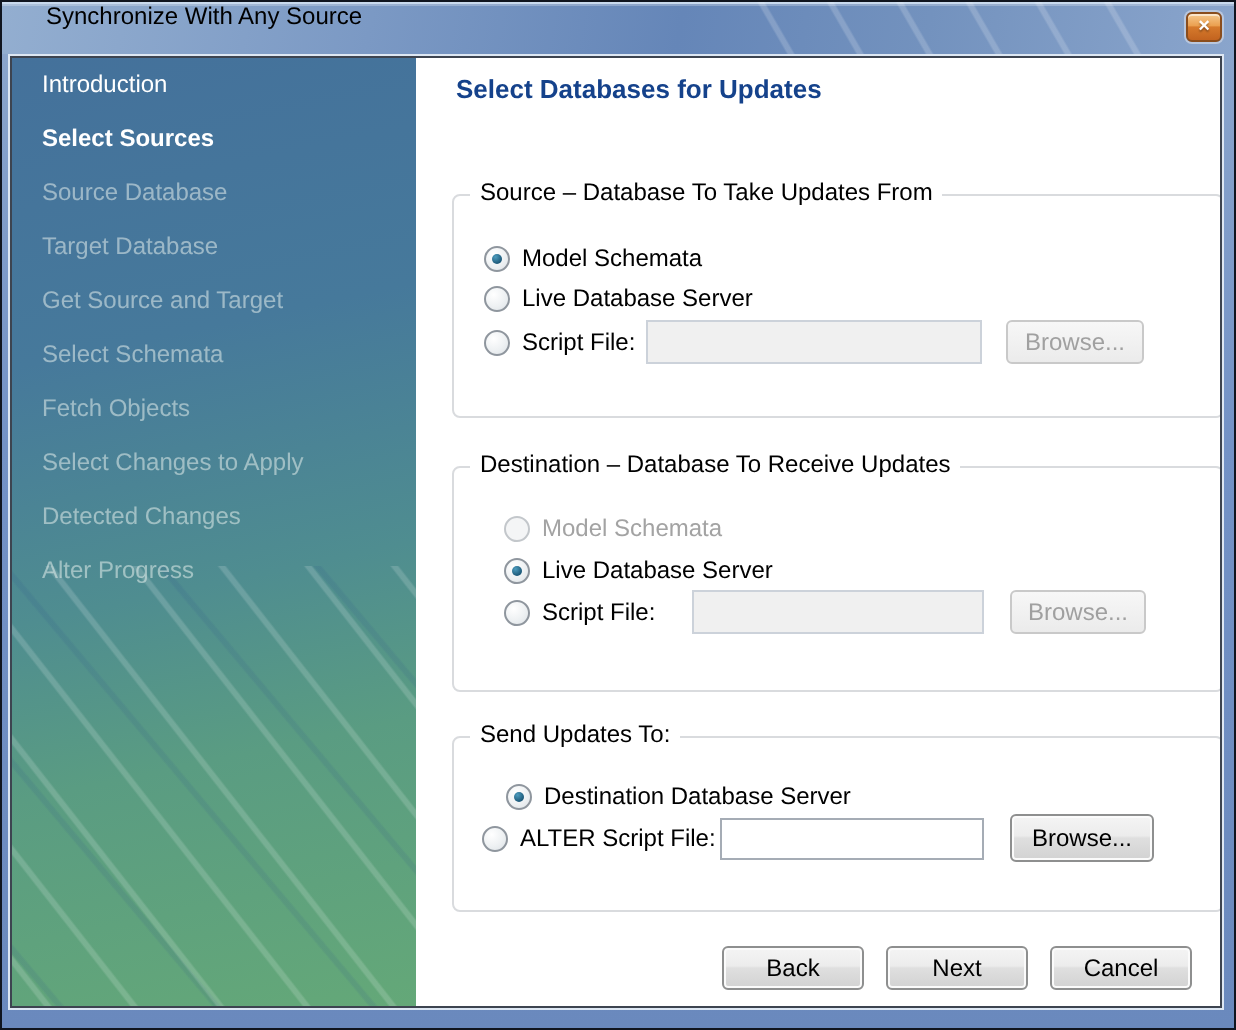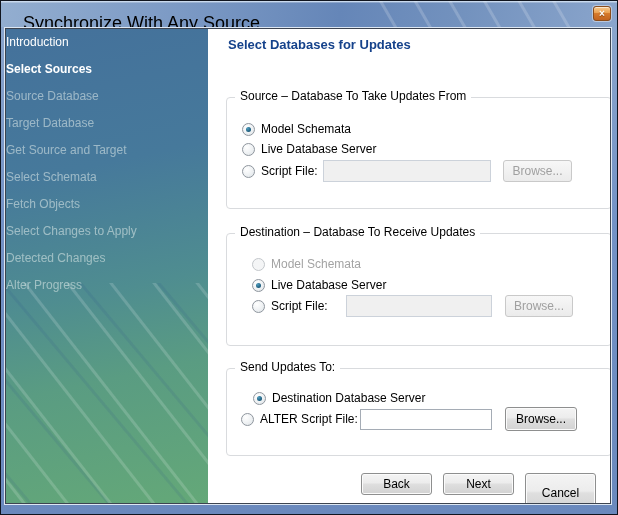--- a/index.html
+++ b/index.html
@@ -5,40 +5,40 @@
   html,body{margin:0;padding:0;background:#fff;}
   body{width:618px;height:515px;position:relative;font-family:"Liberation Sans","DejaVu Sans",sans-serif;font-size:12px;color:#000;-webkit-font-smoothing:antialiased;}
   .window{position:absolute;left:0;top:0;width:618px;height:515px;background:#7392c6;border:1px solid #10151f;box-sizing:border-box;overflow:hidden;}
   
   .titlebar{position:absolute;left:0;top:0;width:616px;height:26px;
     background:linear-gradient(100deg,#93aed0 0%,#7b99c4 30%,#6586b8 55%,#7392be 75%,#8aa5cc 100%);
     box-shadow:inset 0 1px 0 #c9daee, inset 0 2px 0 rgba(255,255,255,0.25);
     border-bottom:1px solid #4d6b96;}
   .titlebar::after{content:"";position:absolute;right:40px;top:0;width:200px;height:26px;
     background:repeating-linear-gradient(60deg,rgba(255,255,255,0) 0 14px,rgba(255,255,255,0.18) 15px 17px,rgba(255,255,255,0) 18px 30px);pointer-events:none;}
-  .title-text{position:absolute;left:22px;top:12px;font-size:18px;color:#000;}
+  .title-text{position:absolute;left:22px;top:0;font-size:12px;color:#000;}
   .close-btn{position:absolute;right:6px;top:5px;width:18px;height:15px;border-radius:3px;
     background:linear-gradient(180deg,#f6c98e 0%,#eba050 45%,#d67a2c 50%,#c2631f 100%);
     border:1px solid #8a4d1c;box-shadow:0 0 0 1px #b9c7dd, inset 0 1px 0 rgba(255,255,255,0.55);
     display:flex;align-items:center;justify-content:center;cursor:pointer;box-sizing:border-box;}
   .close-btn span{color:#fff;font-size:10px;font-weight:bold;line-height:1;text-shadow:0 1px 1px rgba(0,0,0,0.35);}
   
   .frame{position:absolute;left:0;top:26px;width:616px;height:487px;
     background:linear-gradient(180deg,#8aa5cc 0%,#7392c6 40%,#6a89bd 100%);}
   .client{position:absolute;left:4px;top:1px;width:606px;height:476px;
     border:1px solid #3d4450;box-shadow:0 0 0 1px #dde7f3;background:#fff;box-sizing:border-box;overflow:hidden;}
   
   .sidebar{position:absolute;left:0;top:0;width:202px;height:474px;overflow:hidden;
     background:linear-gradient(168deg,#44719b 0%,#46799b 30%,#4f8d90 55%,#5a9c82 72%,#64a878 100%);}
   .sidebar::after{content:"";position:absolute;left:-60px;bottom:-40px;width:360px;height:260px;pointer-events:none;
     background:
       repeating-linear-gradient(52deg,rgba(255,255,255,0) 0 16px,rgba(255,255,255,0.18) 17px 19px,rgba(255,255,255,0) 20px 34px),
       repeating-linear-gradient(50deg,rgba(40,70,140,0) 0 28px,rgba(40,70,140,0.12) 29px 31px,rgba(40,70,140,0) 32px 60px);
     opacity:.9;}
-  .side-item{height:27px;line-height:27px;color:#ffffff;position:relative;z-index:2;white-space:nowrap;}
+  .side-item{height:27px;line-height:27px;padding-left:15px;color:#ffffff;position:relative;z-index:2;white-space:nowrap;}
   .side-item.current{font-weight:bold;color:#ffffff;}
   .side-item.pending{color:rgba(235,243,240,0.52);}
   
   .content{position:absolute;left:202px;top:0;width:404px;height:474px;background:#ffffff;}
   .page-title{position:absolute;left:20px;top:8px;font-size:13px;font-weight:bold;color:#15428b;margin:0;}
   .group{position:absolute;left:18px;width:386px;border:1px solid #d9dbde;border-radius:4px;box-sizing:border-box;padding-left:44px;}
   .group-label{position:absolute;top:-9px;left:8px;background:#ffffff;padding:0 5px;color:#000;white-space:nowrap;}
   .row{position:absolute;display:flex;align-items:center;height:16px;cursor:default;white-space:nowrap;}
   .radio{width:13px;height:13px;border-radius:50%;box-sizing:border-box;margin-right:6px;flex:0 0 auto;
     border:1px solid #8f969e;background:radial-gradient(circle at 35% 30%,#ffffff 0%,#eef1f3 55%,#dde2e6 100%);
@@ -135,18 +135,18 @@
         </div>
         <div class="row" style="left:33px;top:382px;text-align:right;">
           <span class="radio"></span>
           <span class="rlabel">ALTER Script File:</span>
         </div>
         <input type="text" class="text-input enabled" style="left: 152px; top: 380px; width: 132px; height: 21px;" value="">
         <div class="btn enabled" style="left:297px;top:378px;width:72px;height:24px;">Browse...</div>
 
         <div class="btn enabled" style="left:153px;top:444px;width:71px;height:22px;">Back</div>
         <div class="btn enabled" style="left:235px;top:444px;width:71px;height:22px;">Next</div>
-        <div class="btn enabled" style="left:317px;top:444px;width:71px;height:40px;">Cancel</div>
+        <div class="btn enabled" style="left:317px;top:444px;width:71px;height:22px;">Cancel</div>
       </div>
 
     </div>
   </div>
 </div>
 
 </body></html>

